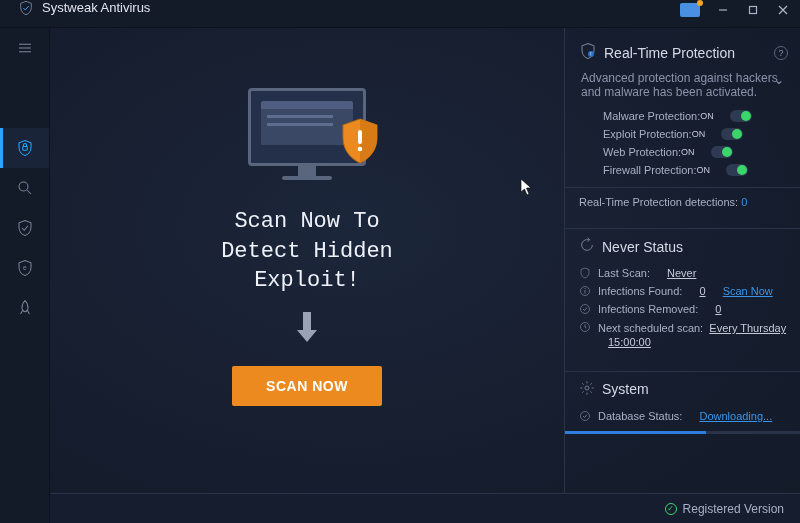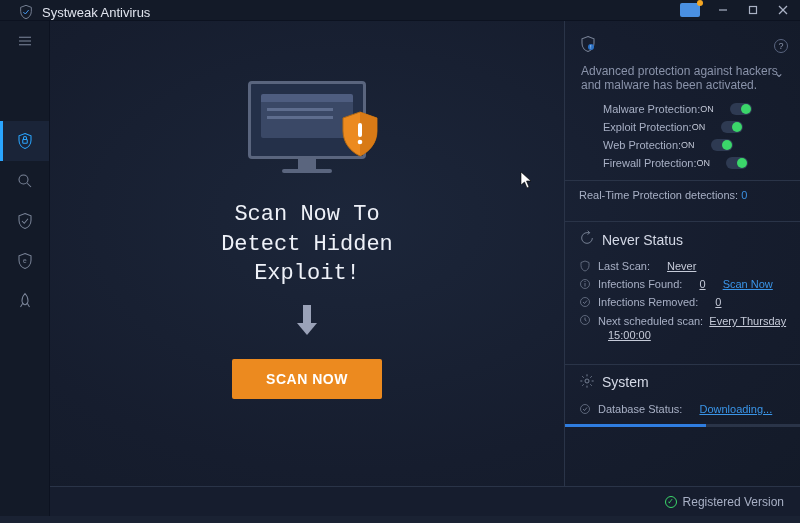--- a/index.html
+++ b/index.html
@@ -5,24 +5,24 @@
   * { box-sizing: border-box; margin: 0; padding: 0; }
   body {
     width: 800px; height: 523px;
     background: #1a2233;
     font-family: "Segoe UI", Arial, sans-serif;
     color: #d0d5e0;
     overflow: hidden;
     position: relative;
   }
   .titlebar {
-    height: 21px;
+    height: 28px;
     background: #131a28;
     display: flex;
-    align-items: flex-end;
+    align-items: flex-start;
     padding: 0 4px 0 18px;
     border-bottom: 1px solid #0c1220;
   }
   .titlebar .logo {
     width: 16px; height: 16px;
     margin-right: 8px;
     display: flex; align-items: center; justify-content: center;
   }
   .titlebar .appname {
     font-size: 13px;
@@ -425,20 +425,21 @@
     <div class="rightpanel">
       <div class="rp-section">
         <div class="rp-header">
           <span>
             <svg width="18" height="18" viewBox="0 0 24 24">
                 <path class="icon-stroke" stroke="#aab2c5" d="M12 2 L20 5 V11 C20 17 16 21 12 22 C8 21 4 17 4 11 V5 Z"></path>
                 <circle cx="16" cy="16" r="4" fill="#2a70c4"></circle>
                 <text x="16" y="18.5" font-size="6" fill="#fff" text-anchor="middle">!</text>
               </svg>
           </span>
+          <span>Real-Time Protection</span>
           <span class="rp-help">?</span>
         </div>
         <div class="rp-desc">
           <span>Advanced protection against hackers and malware has been activated.</span>
           <span class="chev">⌄</span>
         </div>
         <div class="toggle-row">
           <span>Malware Protection:</span>
           <span class="toggle">
               <span class="onlabel">ON</span>

